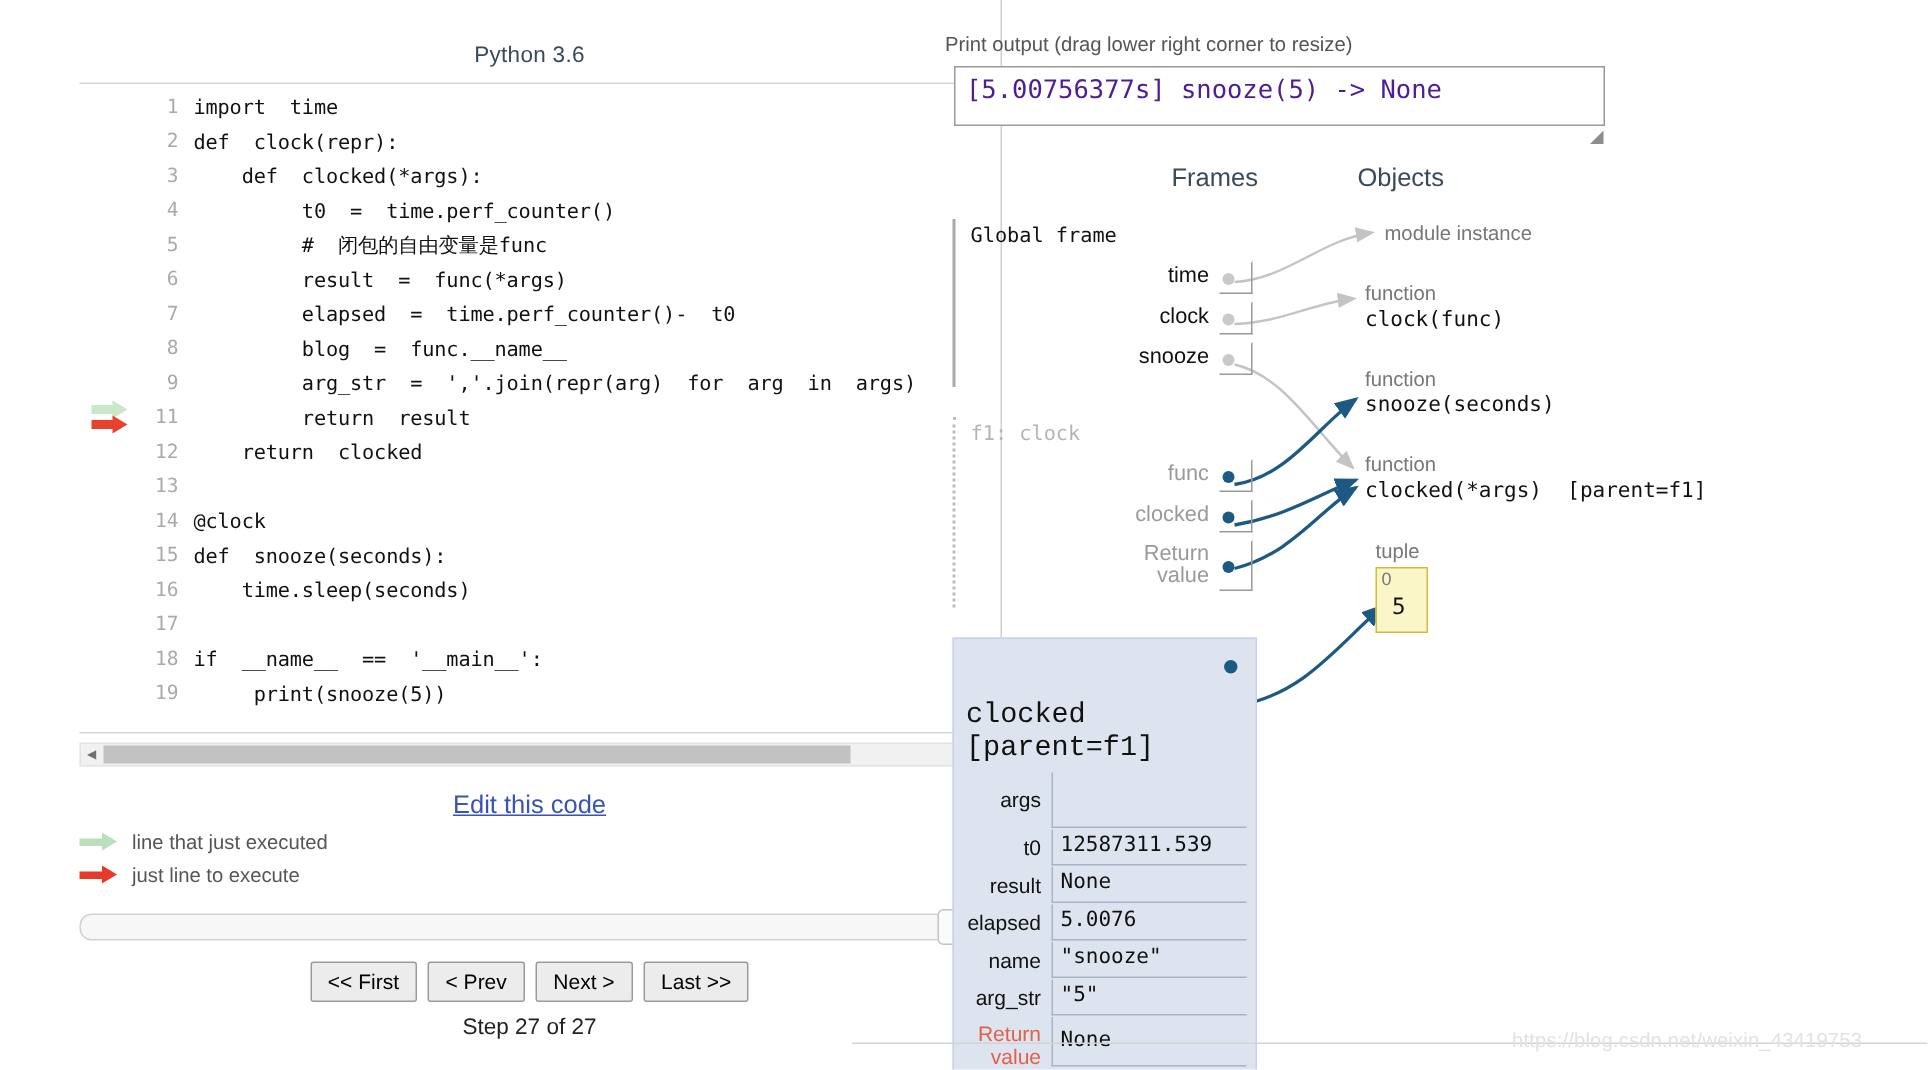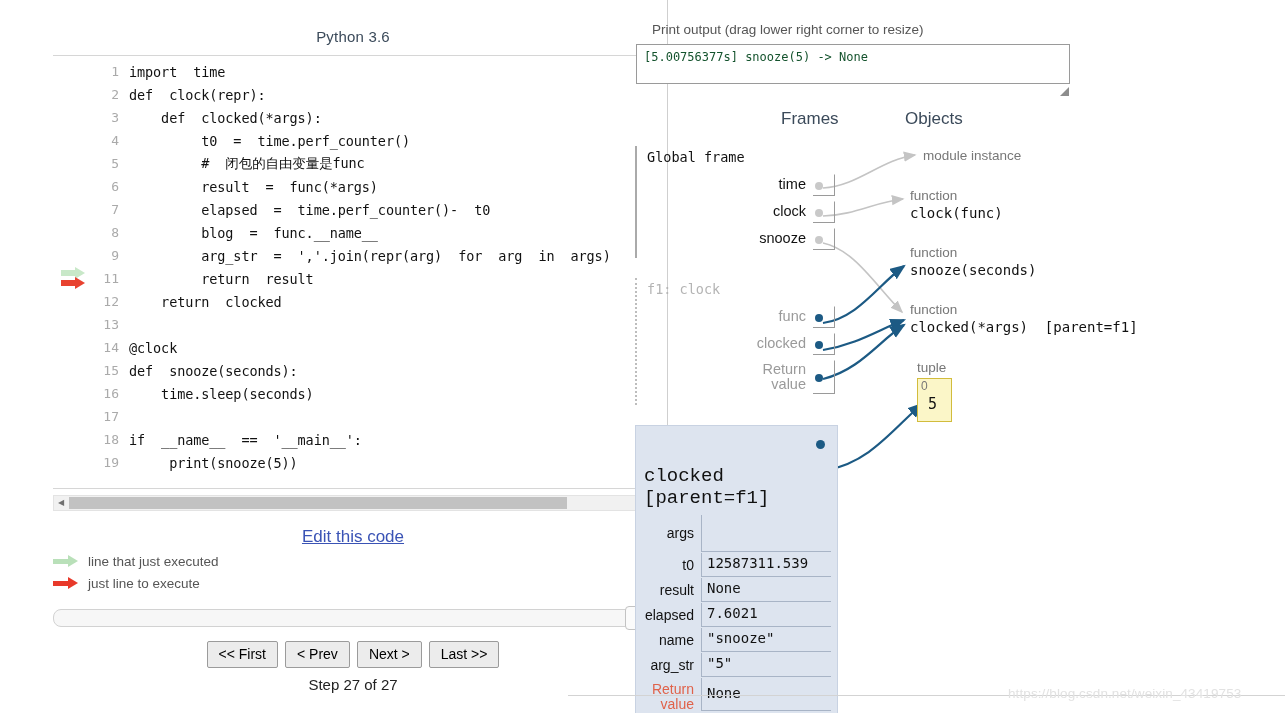--- a/index.html
+++ b/index.html
@@ -154,32 +154,32 @@
     line-height: 1.3;
   }
   #step-label {
     text-align: center; margin-top: 8px;
     font-size: 15px; color: #222;
   }
 
   
   #right-panel { position: absolute; left: 630px; top: 0; width: 655px; height: 713px; }
   #print-label {
-    position: absolute; left: 22px; top: 22px;
+    position: absolute; left: 0; top: 22px;
     font-size: 13.5px; color: #555;
   }
   #print-box {
     position: absolute; left: 6px; top: 44px;
     width: 434px; height: 40px;
     border: 1px solid #9a9a9a;
     background: #fff;
     box-sizing: border-box;
     padding: 5px 7px;
     font-family: "DejaVu Sans Mono", monospace;
-    font-size: 12px; color: #14532d;
+    font-size: 17px; color: #4c1d95;
     white-space: pre;
     overflow: hidden;
   }
   #resize-grip {
     position: absolute; left: 429px; top: 86px;
     width: 10px; height: 10px;
   }
   #resize-grip::after {
     content: ""; position: absolute; right:0; bottom:0;
     width: 0; height: 0;
@@ -499,21 +499,21 @@
       <div class="crow">
         <span class="ckey">t0</span>
         <span class="cval">12587311.539</span>
       </div>
       <div class="crow">
         <span class="ckey">result</span>
         <span class="cval">None</span>
       </div>
       <div class="crow">
         <span class="ckey">elapsed</span>
-        <span class="cval">7.6021</span>
+        <span class="cval">5.0076</span>
       </div>
       <div class="crow">
         <span class="ckey">name</span>
         <span class="cval">"snooze"</span>
       </div>
       <div class="crow">
         <span class="ckey">arg_str</span>
         <span class="cval">"5"</span>
       </div>
       <div class="crow">

